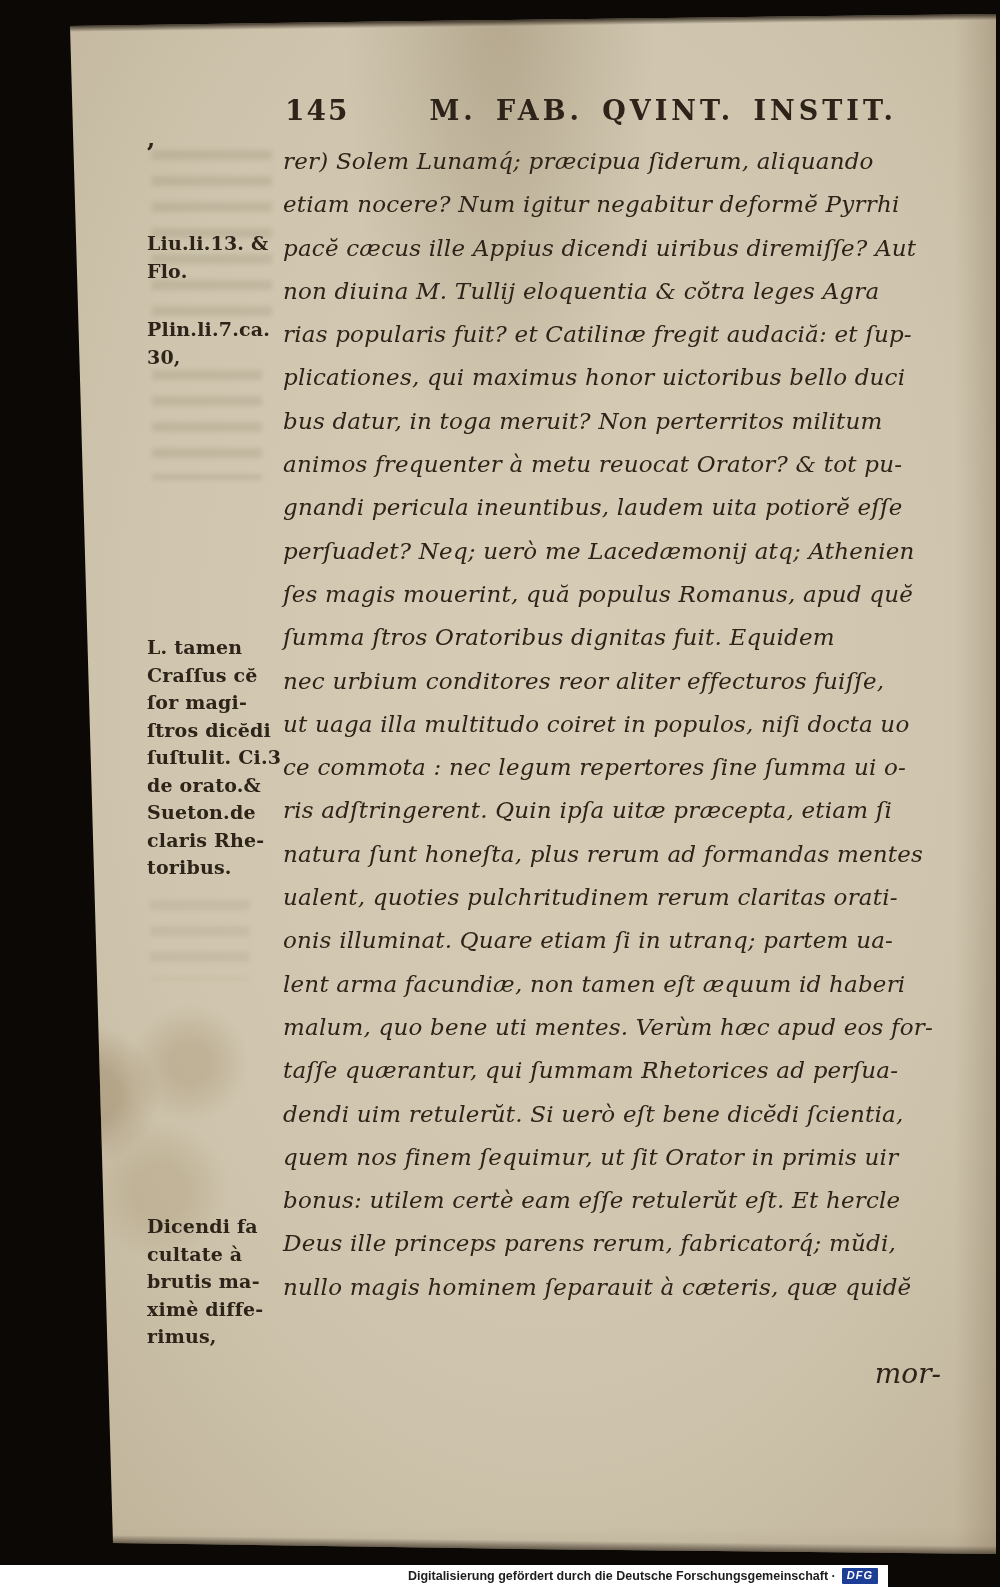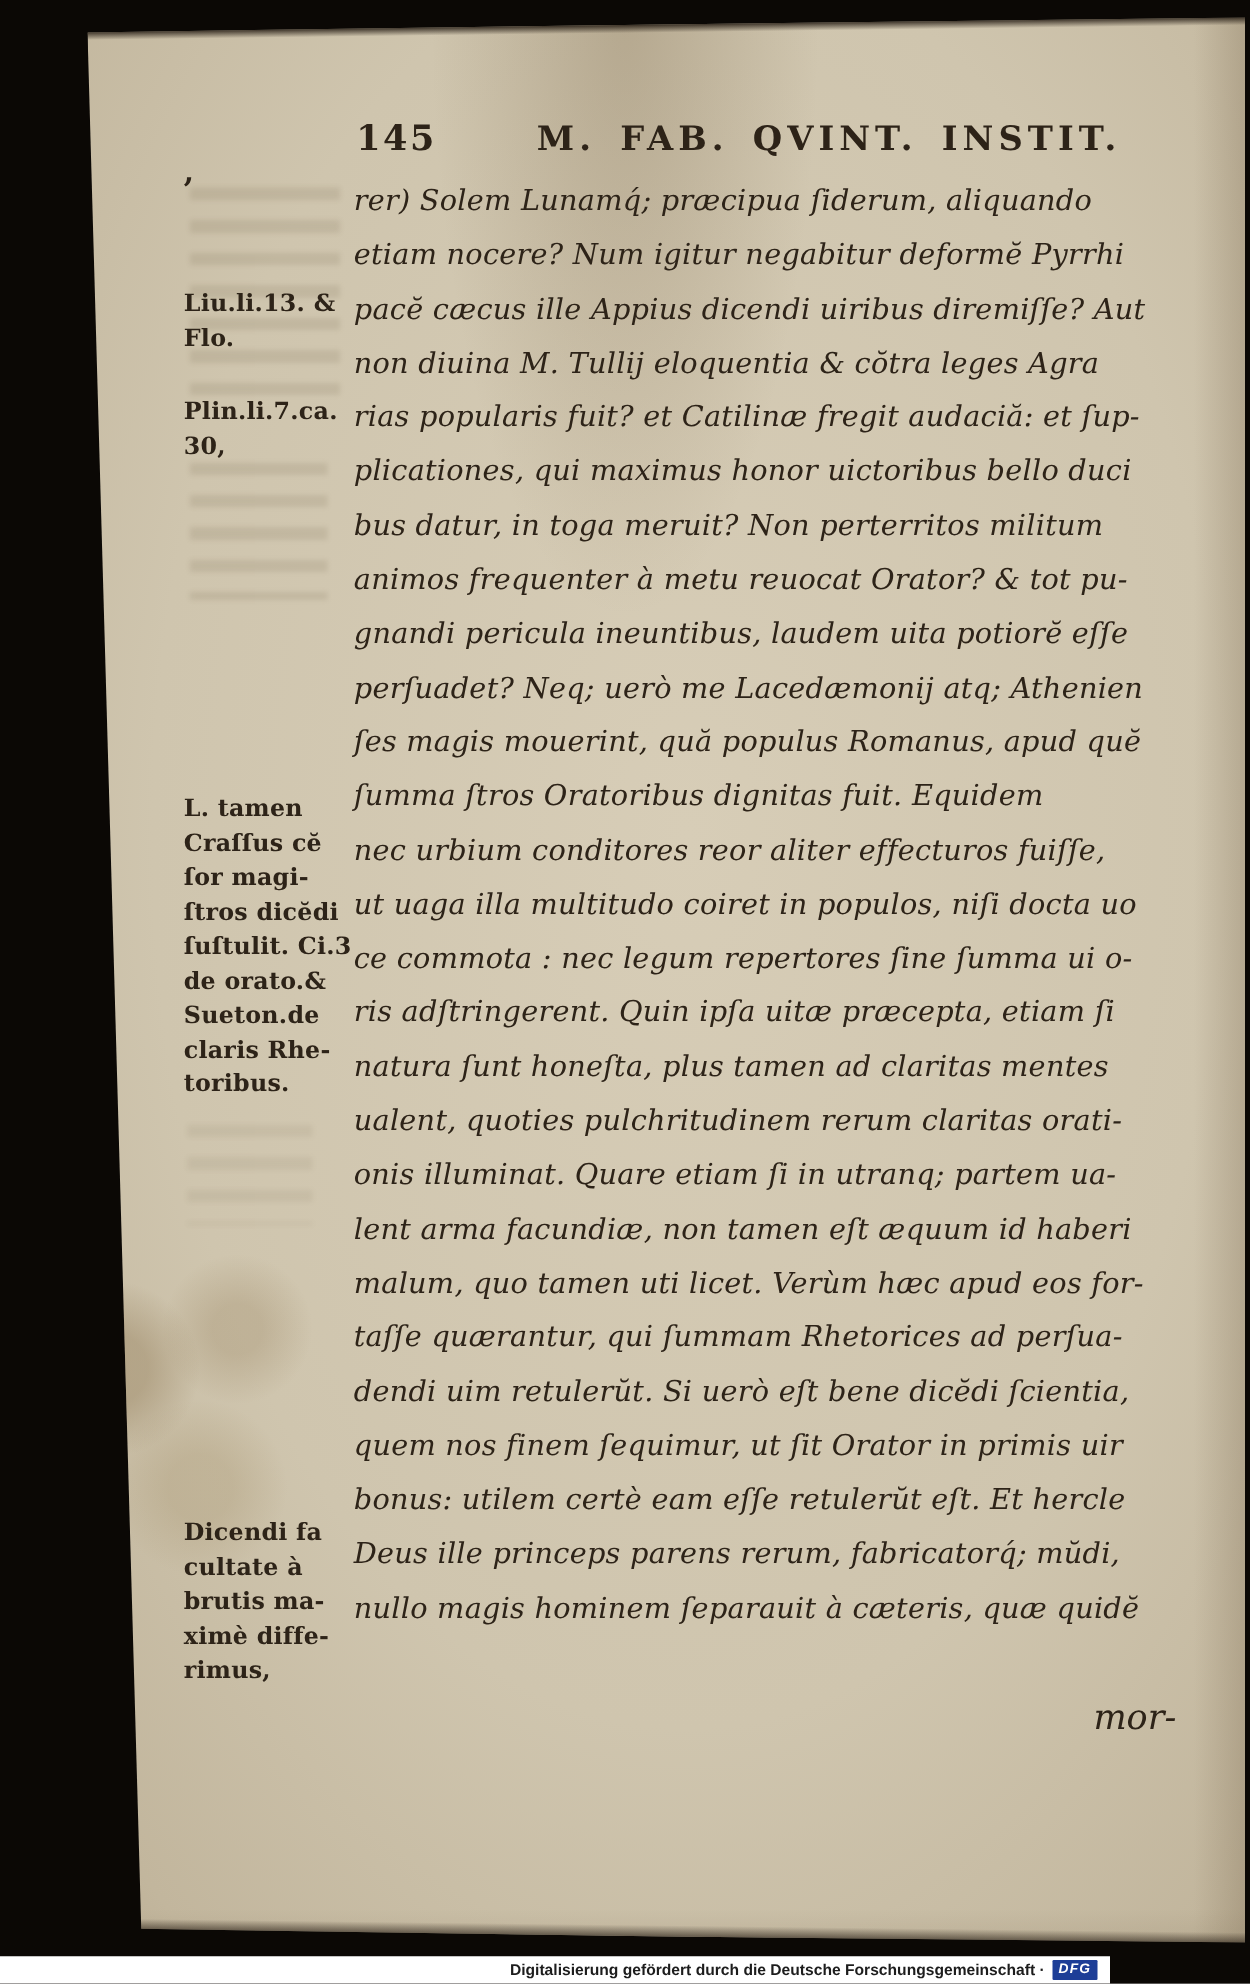--- a/index.html
+++ b/index.html
@@ -126,25 +126,25 @@
       <div class="bl">bus datur, in toga meruit? Non perterritos militum</div>
       <div class="bl">animos frequenter à metu reuocat Orator? &amp; tot pu-</div>
       <div class="bl">gnandi pericula ineuntibus, laudem uita potiorĕ eſſe</div>
       <div class="bl">perſuadet? Neq; uerò me Lacedæmonij atq; Athenien</div>
       <div class="bl">ſes magis mouerint, quă populus Romanus, apud quĕ</div>
       <div class="bl">ſumma ſtros Oratoribus dignitas fuit.  Equidem</div>
       <div class="bl">nec urbium conditores reor aliter effecturos fuiſſe,</div>
       <div class="bl">ut uaga illa multitudo coiret in populos, niſi docta uo</div>
       <div class="bl">ce commota : nec legum repertores ſine ſumma ui o-</div>
       <div class="bl">ris adſtringerent. Quin ipſa uitæ præcepta, etiam ſi</div>
-      <div class="bl">natura ſunt honeſta, plus tamen ad claritas mentes</div>
+      <div class="bl">natura ſunt honeſta, plus rerum ad formandas mentes</div>
       <div class="bl">ualent, quoties pulchritudinem rerum claritas orati-</div>
       <div class="bl">onis illuminat. Quare etiam ſi in utranq; partem ua-</div>
       <div class="bl">lent arma facundiæ, non tamen eſt æquum id haberi</div>
-      <div class="bl">malum, quo tamen uti licet. Verùm hæc apud eos for-</div>
+      <div class="bl">malum, quo bene uti mentes. Verùm hæc apud eos for-</div>
       <div class="bl">taſſe quærantur, qui ſummam Rhetorices ad perſua-</div>
       <div class="bl">dendi uim retulerŭt. Si uerò eſt bene dicĕdi ſcientia,</div>
       <div class="bl">quem nos finem ſequimur, ut ſit Orator in primis uir</div>
       <div class="bl">bonus: utilem certè eam eſſe retulerŭt eſt. Et hercle</div>
       <div class="bl">Deus ille princeps parens rerum, fabricatorq́; mŭdi,</div>
       <div class="bl">nullo magis hominem ſeparauit à cæteris, quæ quidĕ</div>
     </div>
 
     <div class="catchword ink">mor-</div>
   </div>

